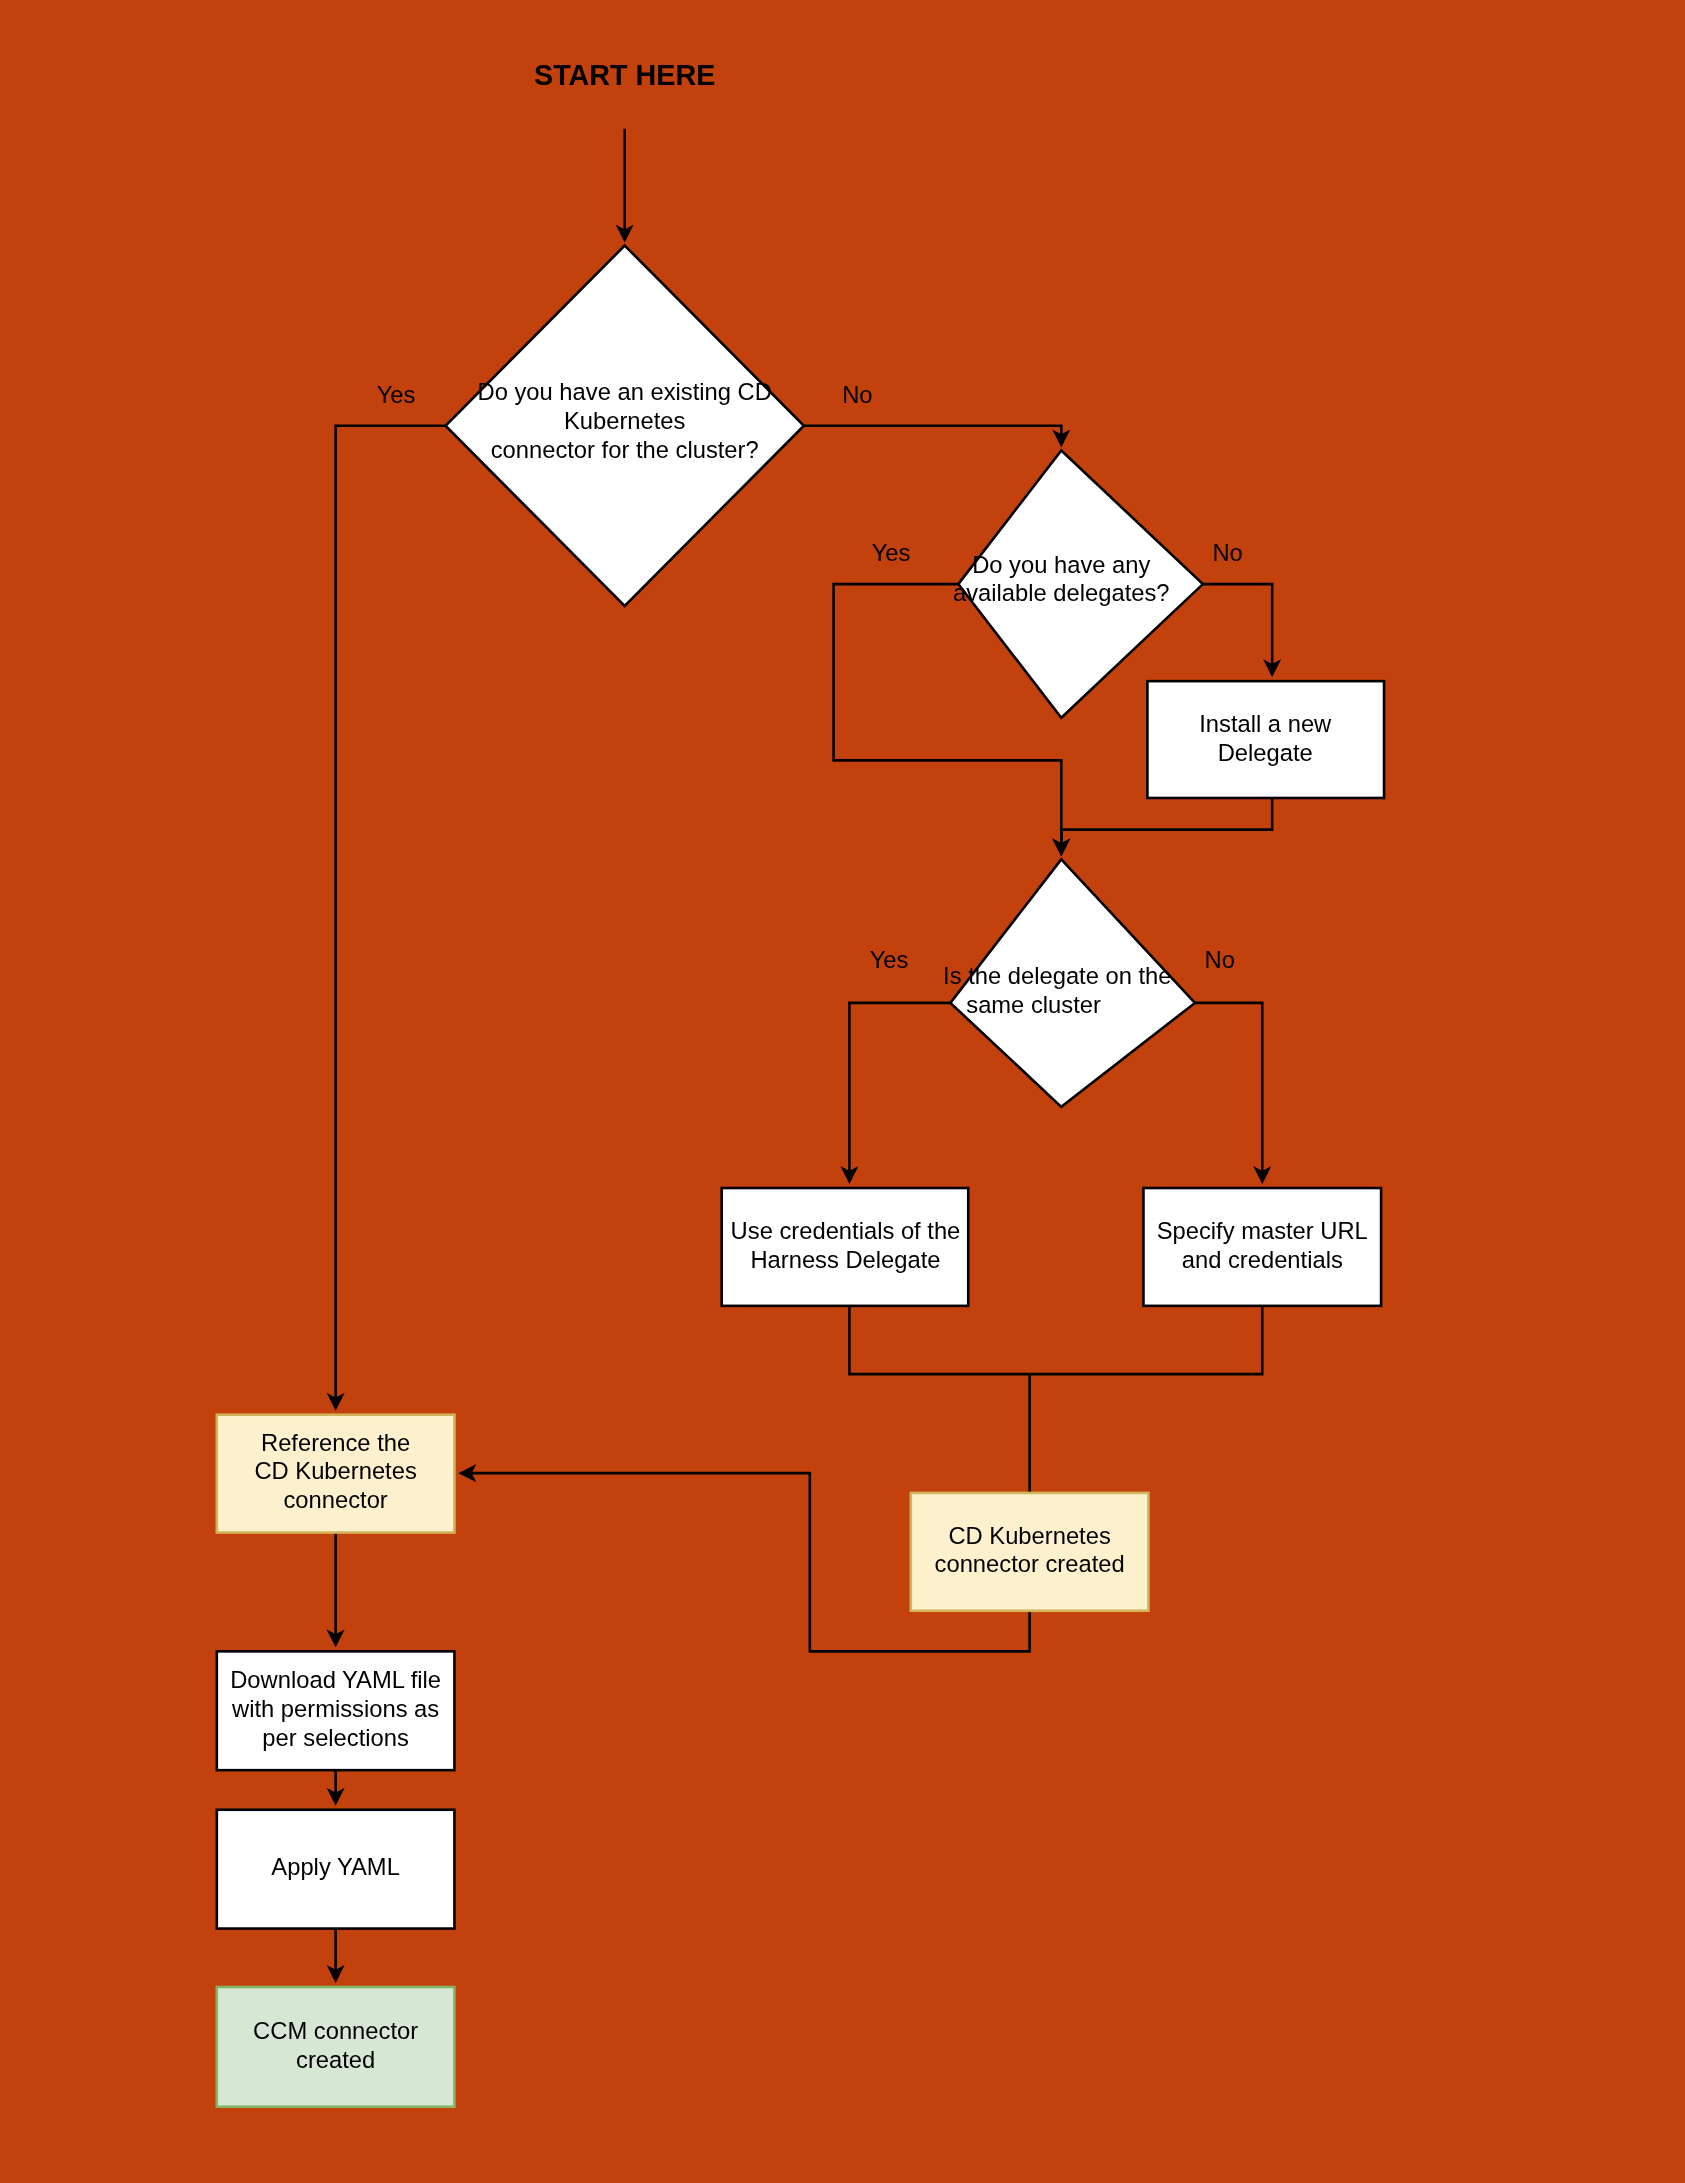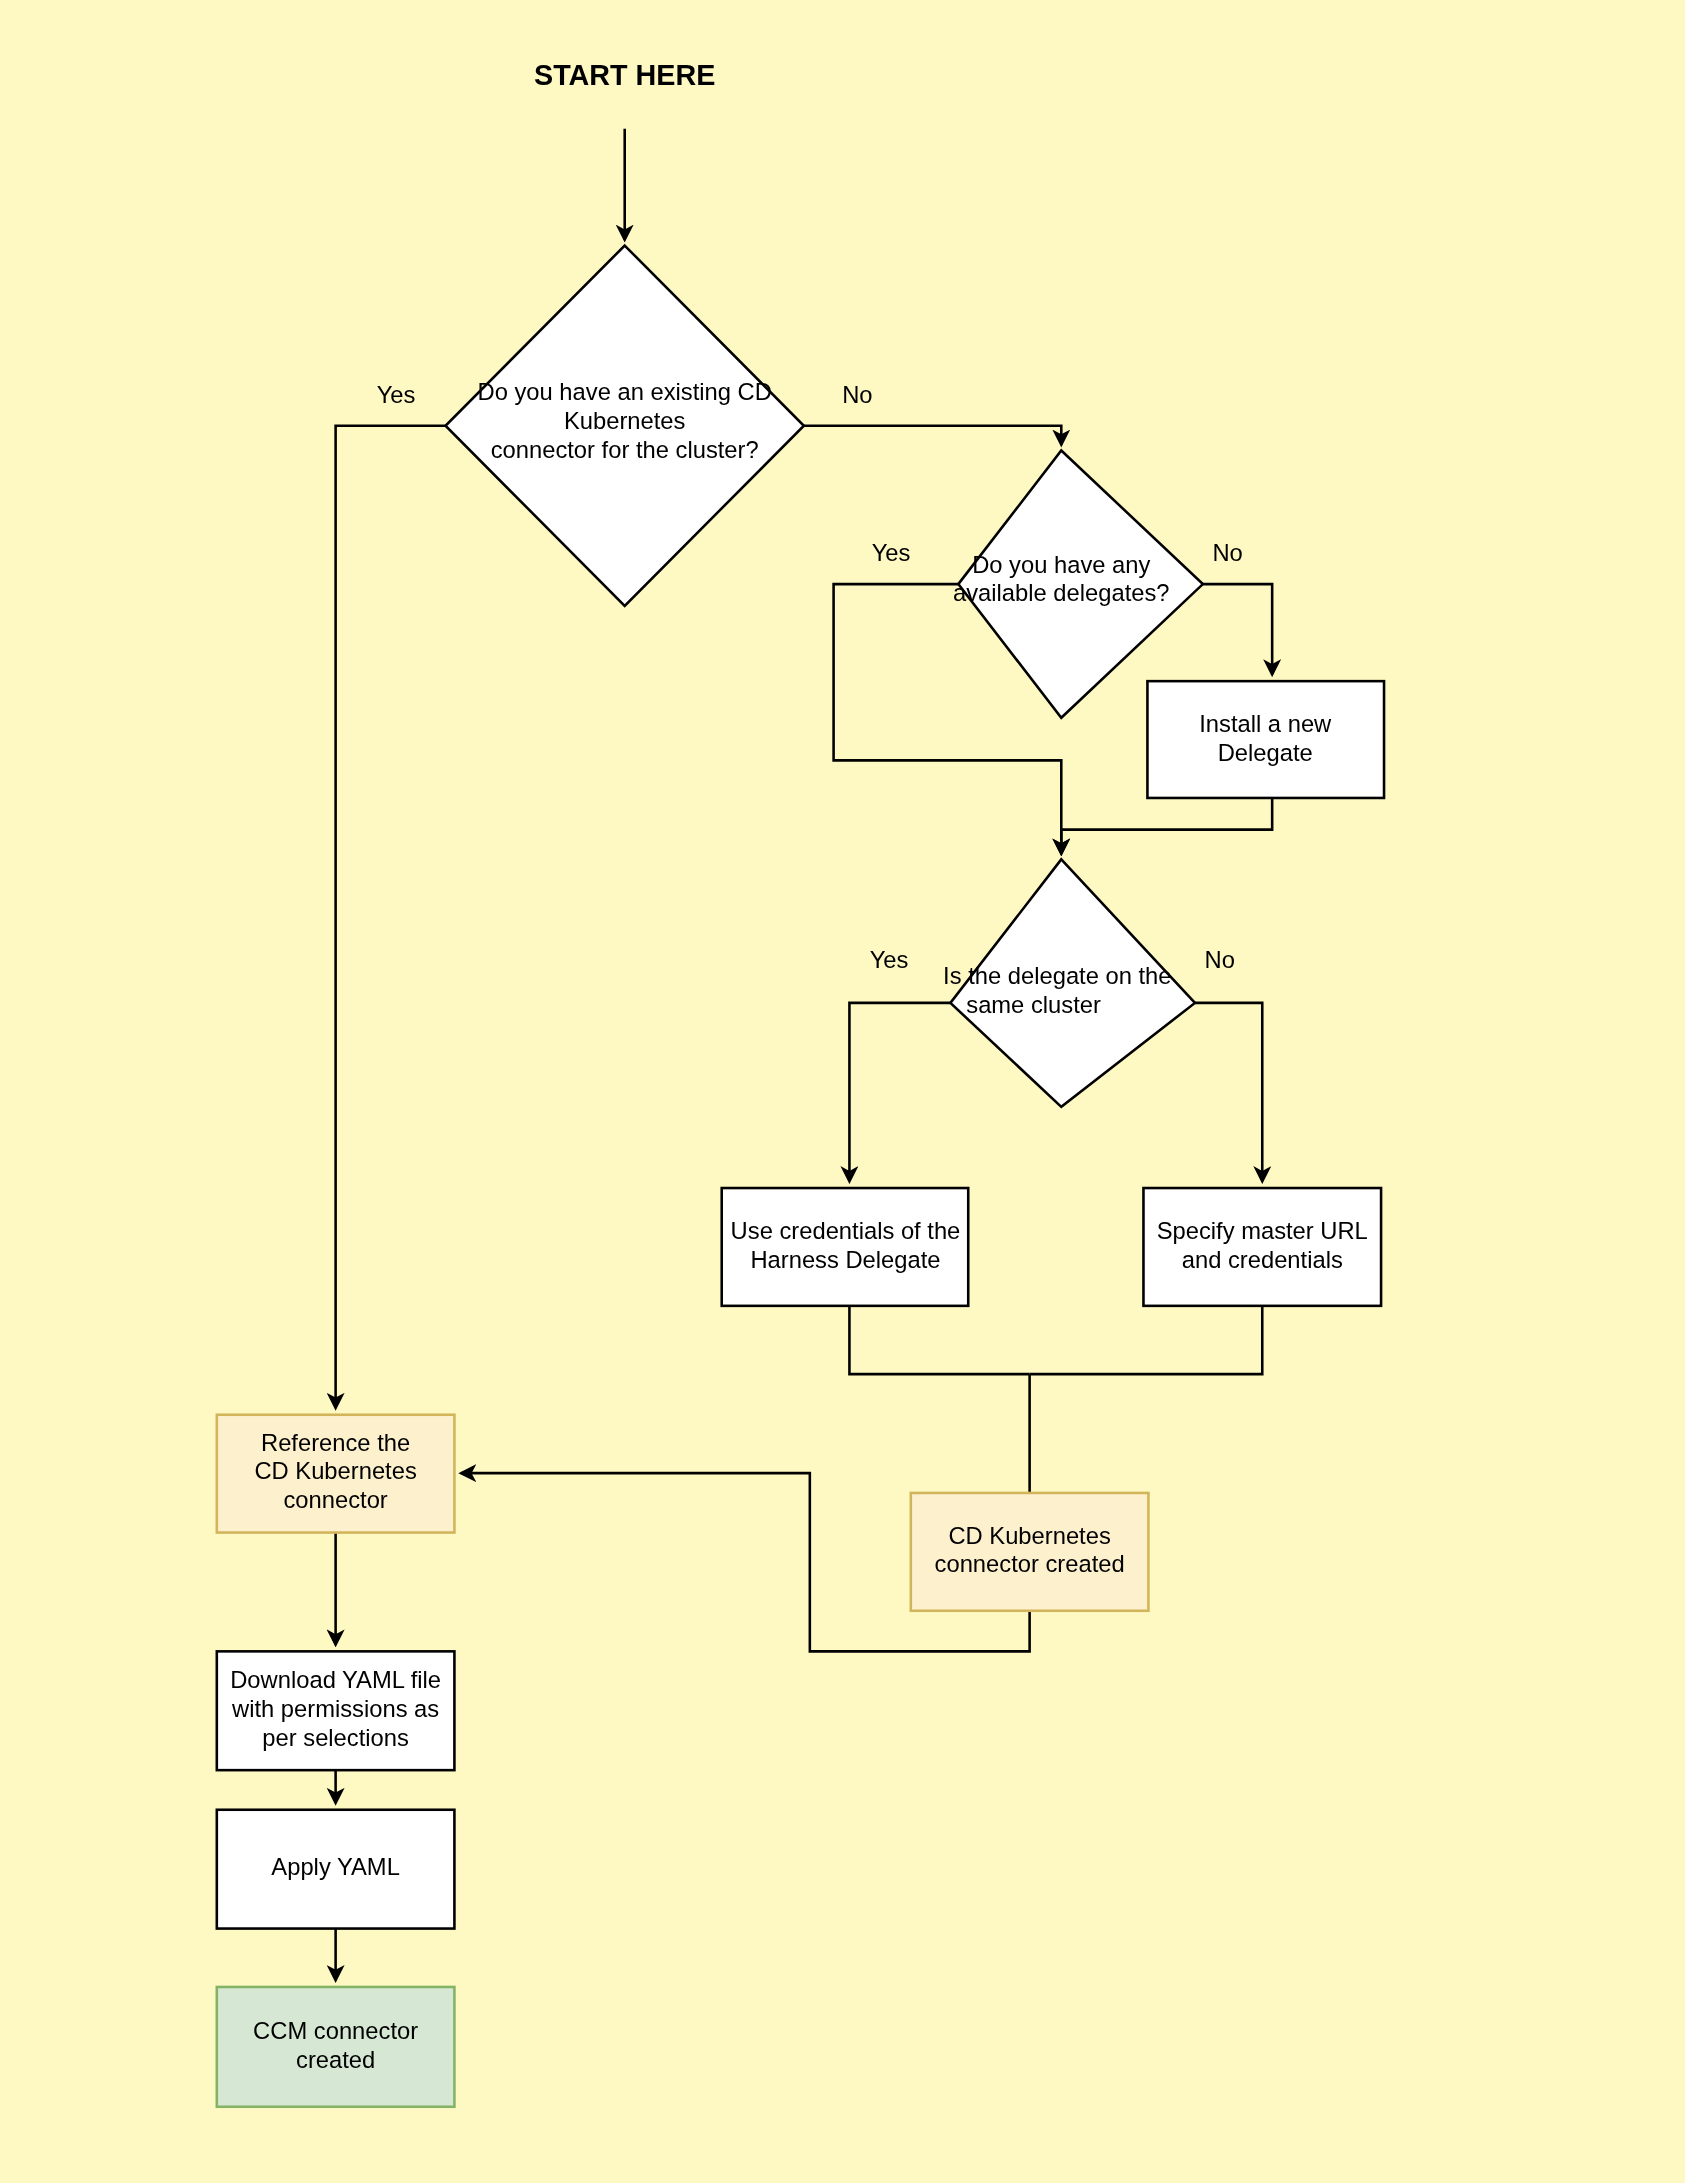--- a/index.html
+++ b/index.html
@@ -7,21 +7,21 @@
     padding: 0;
     background: #ffffff;
   }
   body {
     font-family: "Liberation Sans", sans-serif;
   }
   #canvas {
     position: relative;
     width: 1685px;
     height: 2184px;
-    background: #fef9c3;
+    background: #c2410c;
     overflow: hidden;
   }
   svg#flow {
     position: absolute;
     left: 0;
     top: 0;
     width: 1685px;
     height: 2184px;
   }
   .edge {

